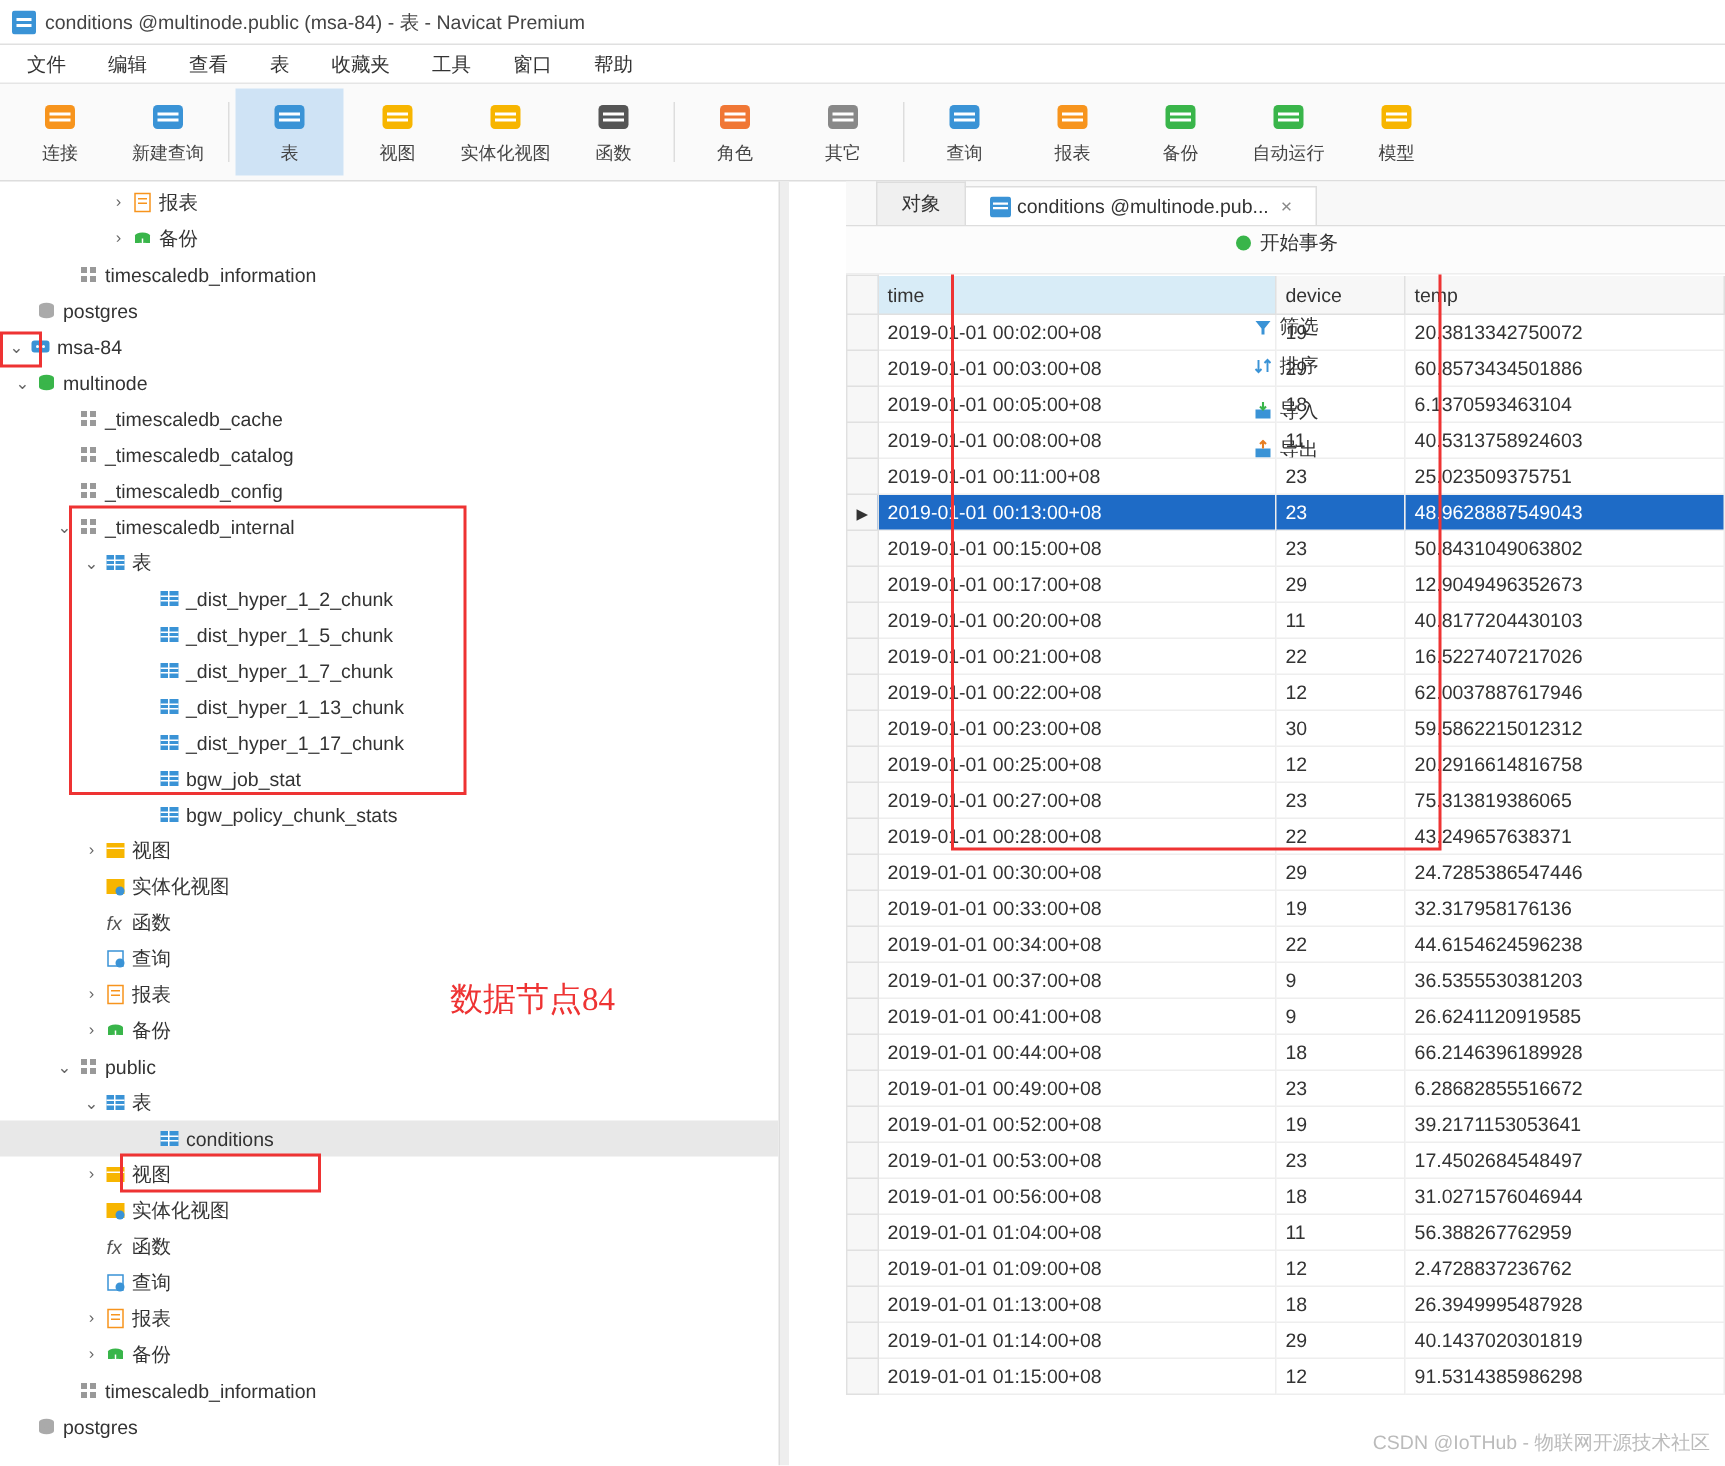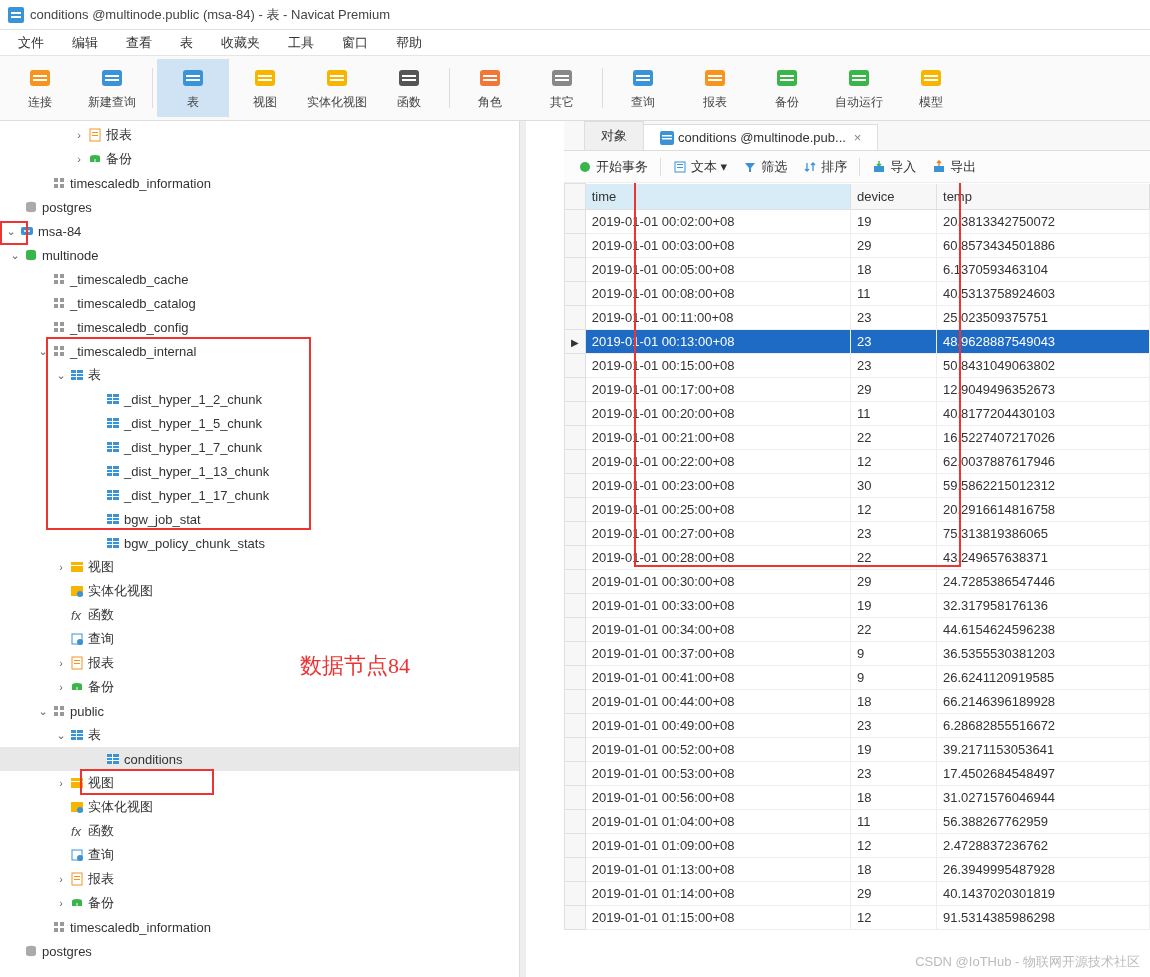--- a/index.html
+++ b/index.html
@@ -41,21 +41,21 @@
 .redbox { position: absolute; border: 2px solid #e33; pointer-events: none; }
 .redtext { position: absolute; color: #e33; font-size: 22px; font-family: "SimSun", serif; }
 
 
 .rtabs { height: 30px; display: flex; align-items: flex-end; border-bottom: 1px solid #ddd; background: #f8f8f8; padding-left: 20px; }
 .rtab { padding: 5px 16px; border: 1px solid #ddd; border-bottom: none; background: #f0f0f0; display: flex; align-items: center; gap: 4px; margin-right: -1px;}
 .rtab.active { background: #fff; }
 .rtab .close { color: #888; margin-left: 4px; }
 
 
-.rtoolbar { height: 32px; display: flex; align-items: center; gap: 4px; padding: 0 8px; border-bottom: 1px solid #eee; background: #fcfcfc; }
+.rtoolbar { height: 32px; display: flex; align-items: center; gap: 4px; padding: 0 8px; border-bottom: 1px solid #eee; background: #fcfcfc; flex-direction: column; }
 .rtoolbar .rbtn { display: flex; align-items: center; gap: 4px; padding: 2px 6px; }
 .rtoolbar .rsep { width: 1px; height: 18px; background: #ddd; margin: 0 2px; }
 
 
 .grid { flex: 1; overflow: hidden; position: relative; }
 .grid table { border-collapse: collapse; width: 100%; }
 .grid th { text-align: left; font-weight: normal; background: #f7f7f7; border: 1px solid #e0e0e0; border-top: none; padding: 4px 6px; height: 26px; }
 .grid th.sel { background: #d8ecf7; }
 .grid td { border: 1px solid #eee; padding: 3px 6px; height: 24px; }
 .grid td.num { text-align: left; }

